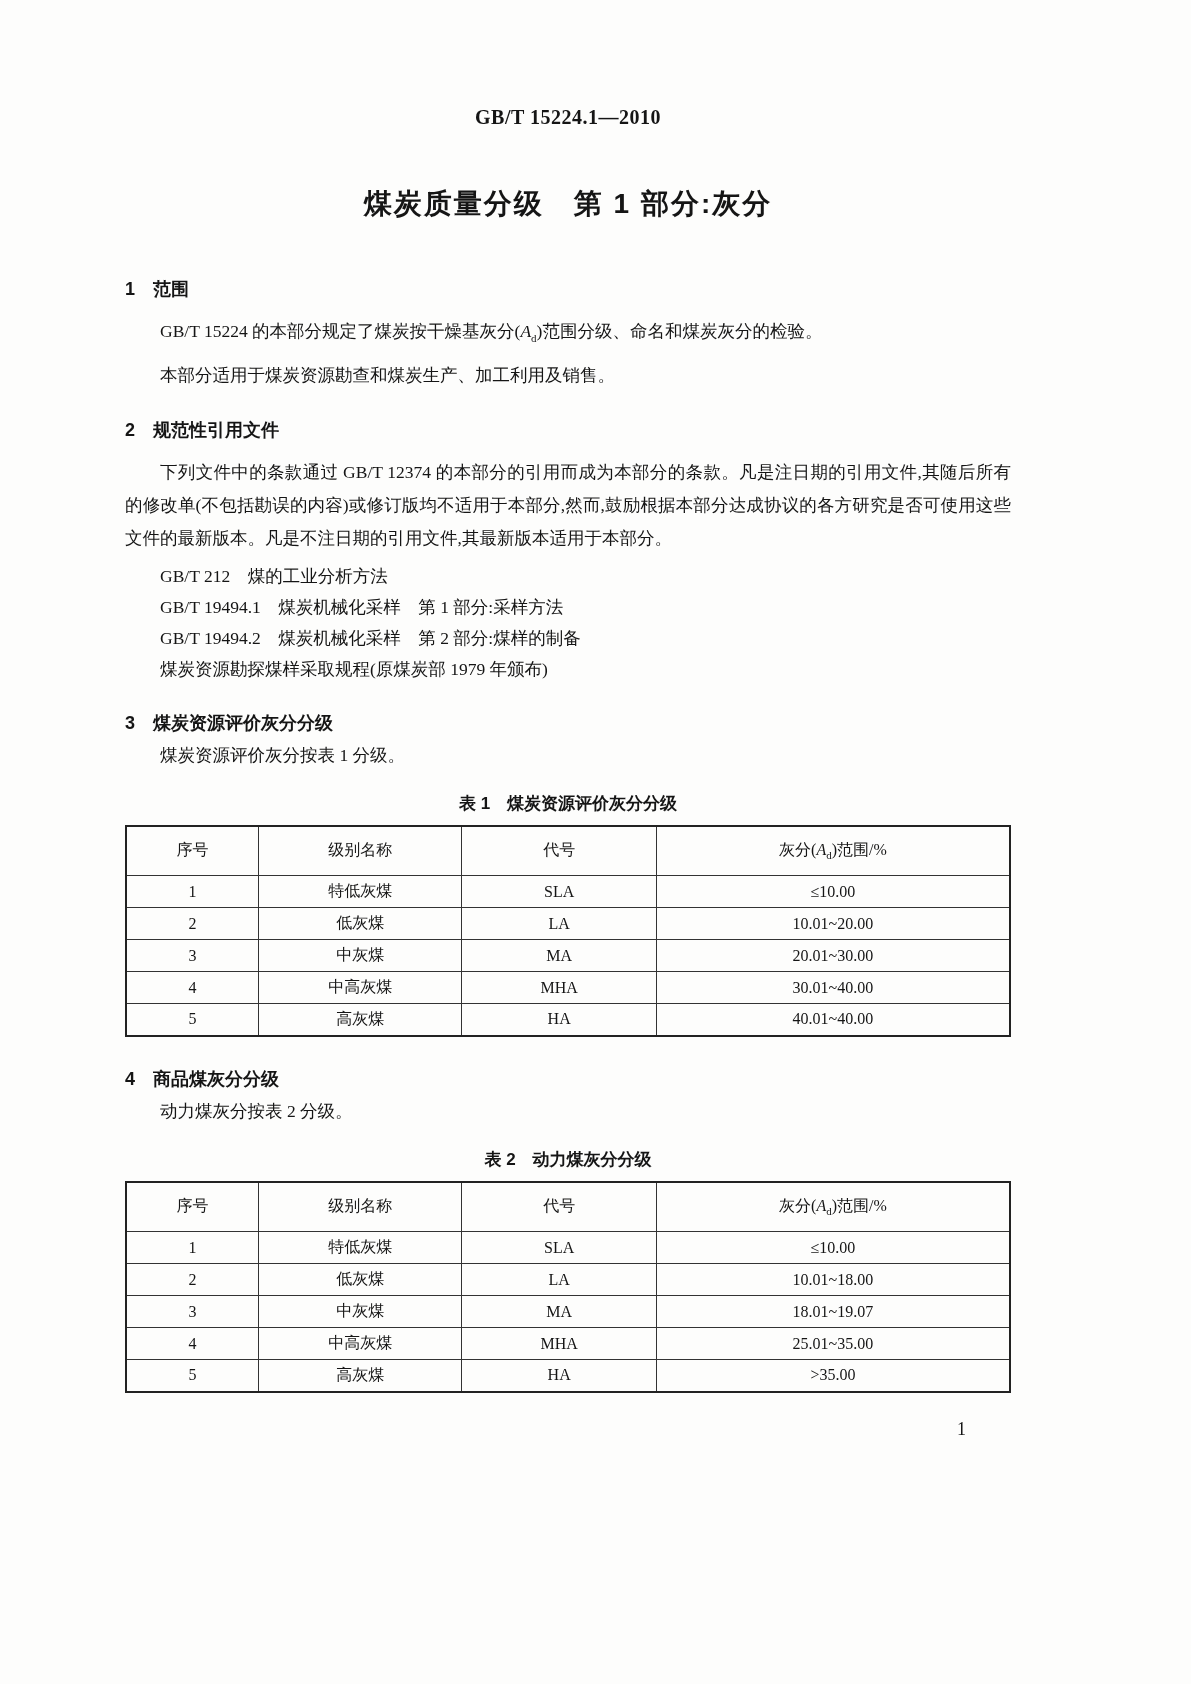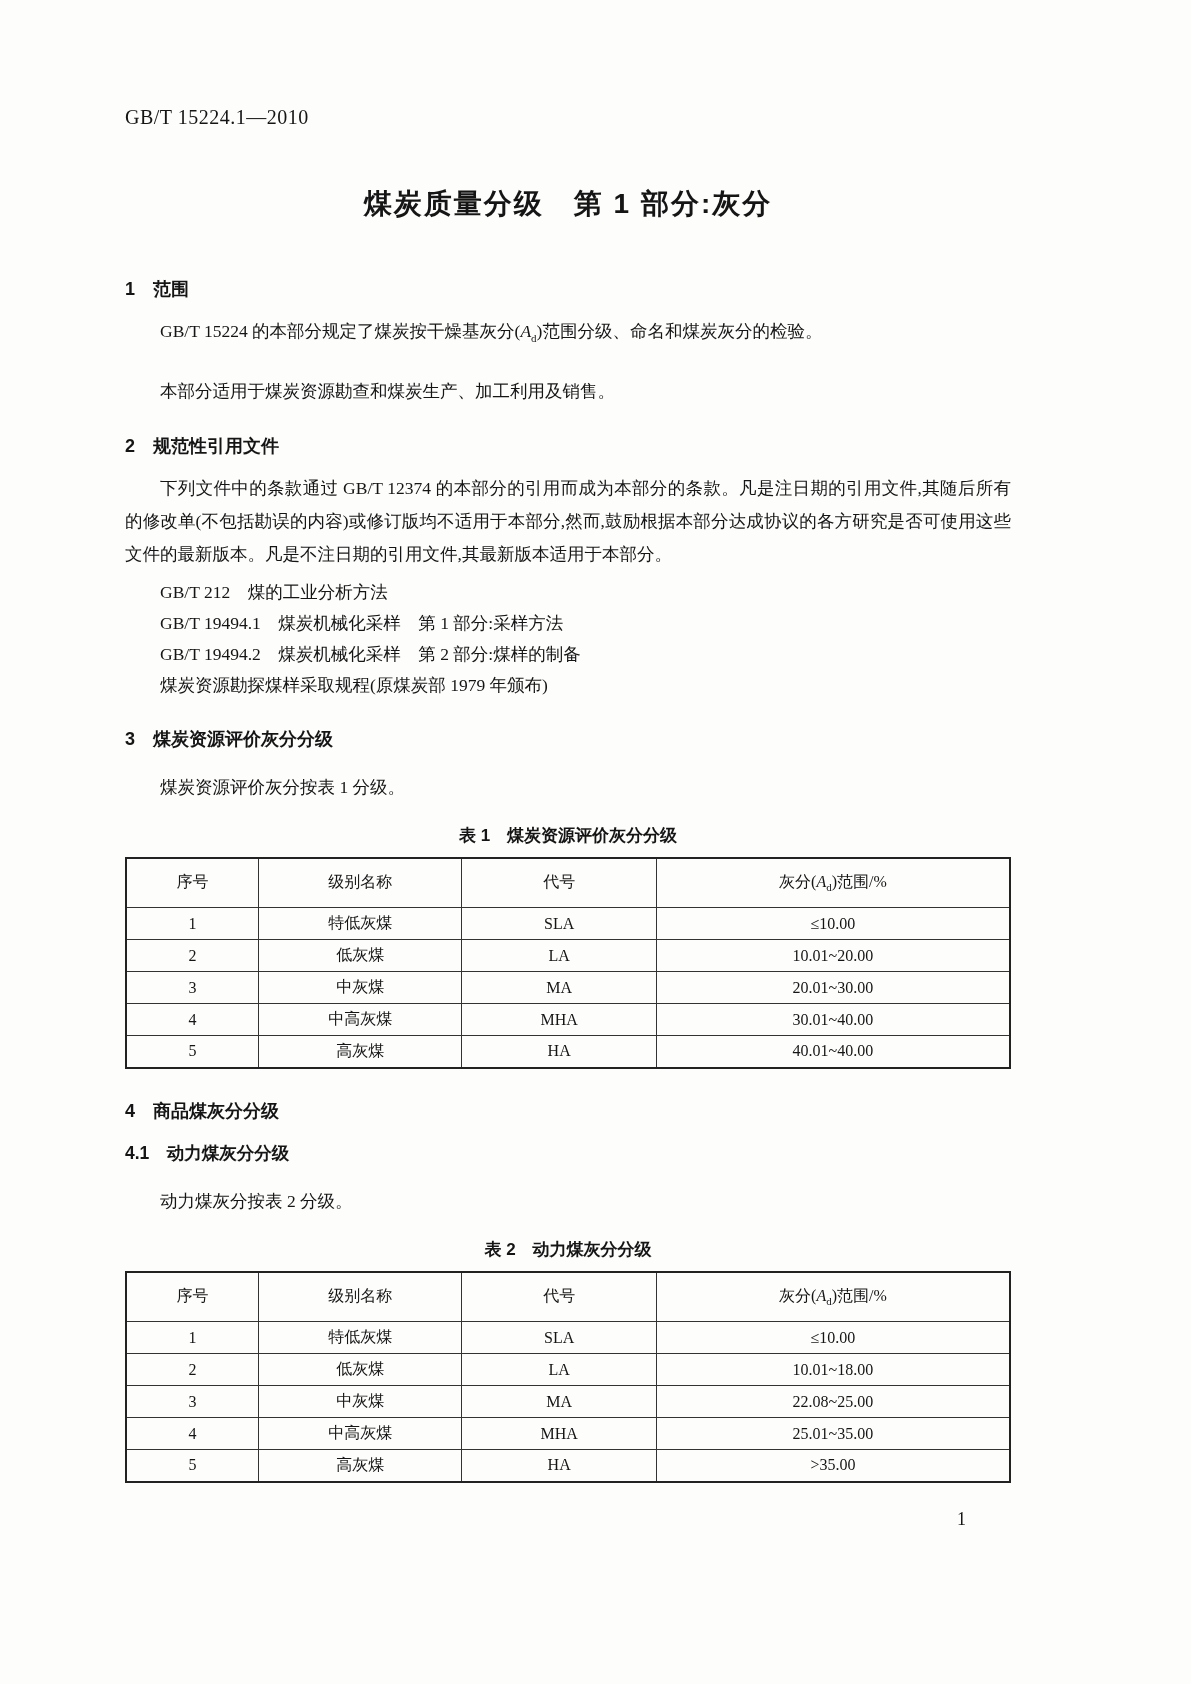--- a/index.html
+++ b/index.html
@@ -4,40 +4,40 @@
 <style>
   * { box-sizing: border-box; }
   html, body { margin: 0; padding: 0; background: #d9d9d9; }
   .page {
     width: 1191px; height: 1684px; margin: 0 auto; background: #fdfdfc;
     padding: 106px 180px 0 125px;
     font-family: "Liberation Serif", "DejaVu Serif", serif;
     color: #151515; position: relative; overflow: hidden;
   }
   .doc-number {
-    text-align: left; font-size: 20px; font-weight: normal; letter-spacing: .5px;
+    text-align: center; font-size: 20px; font-weight: bold; letter-spacing: .5px;
   }
   .doc-title {
     margin-top: 56px; text-align: center; font-size: 28px; font-weight: bold;
     font-family: "Liberation Sans", "DejaVu Sans", sans-serif; letter-spacing: 2px;
   }
   .sec-heading {
     font-family: "Liberation Sans", "DejaVu Sans", sans-serif;
     font-weight: bold; font-size: 18px; line-height: 24px;
   }
   .h-s1 { margin-top: 54px; }
   .h-s2 { margin-top: 26px; }
   .h-s3 { margin-top: 26px; }
   .h-s4 { margin-top: 30px; }
   .h-s41 { margin-top: 18px; font-size: 17.5px; }
   p.body {
     font-size: 17.5px; line-height: 33px; text-indent: 2em;
     text-align: justify; margin: 14px 0 0 0;
   }
-  p.body.tight { margin-top: 20px; }
+  p.body.tight { margin-top: 4px; }
   .ref-list { margin-top: 6px; }
   .ref-item {
     font-size: 17.5px; line-height: 31px; padding-left: 2em;
   }
   .table-caption {
     margin-top: 20px; text-align: center; font-weight: bold; font-size: 17px;
     font-family: "Liberation Sans", "DejaVu Sans", sans-serif;
   }
   table.grade-table {
     width: 100%; margin-top: 10px; border-collapse: collapse; table-layout: fixed;
@@ -125,21 +125,20 @@
         <tr>
           <td>5</td>
           <td>高灰煤</td>
           <td>HA</td>
           <td>40.01~40.00</td>
         </tr>
       </tbody>
   </table>
 
   <div class="sec-heading h-s4">4　商品煤灰分分级</div>
-  <div class="sec-heading h-s41">4.1　动力煤灰分分级</div>
   <p class="body tight">动力煤灰分按表 2 分级。</p>
 
   <div class="table-caption">表 2　动力煤灰分分级</div>
   <table class="grade-table">
     <colgroup>
         <col class="c1">
         <col class="c2">
         <col class="c3">
         <col class="c4">
       </colgroup>
@@ -161,21 +160,21 @@
         <tr>
           <td>2</td>
           <td>低灰煤</td>
           <td>LA</td>
           <td>10.01~18.00</td>
         </tr>
         <tr>
           <td>3</td>
           <td>中灰煤</td>
           <td>MA</td>
-          <td>22.08~25.00</td>
+          <td>18.01~19.07</td>
         </tr>
         <tr>
           <td>4</td>
           <td>中高灰煤</td>
           <td>MHA</td>
           <td>25.01~35.00</td>
         </tr>
         <tr>
           <td>5</td>
           <td>高灰煤</td>

